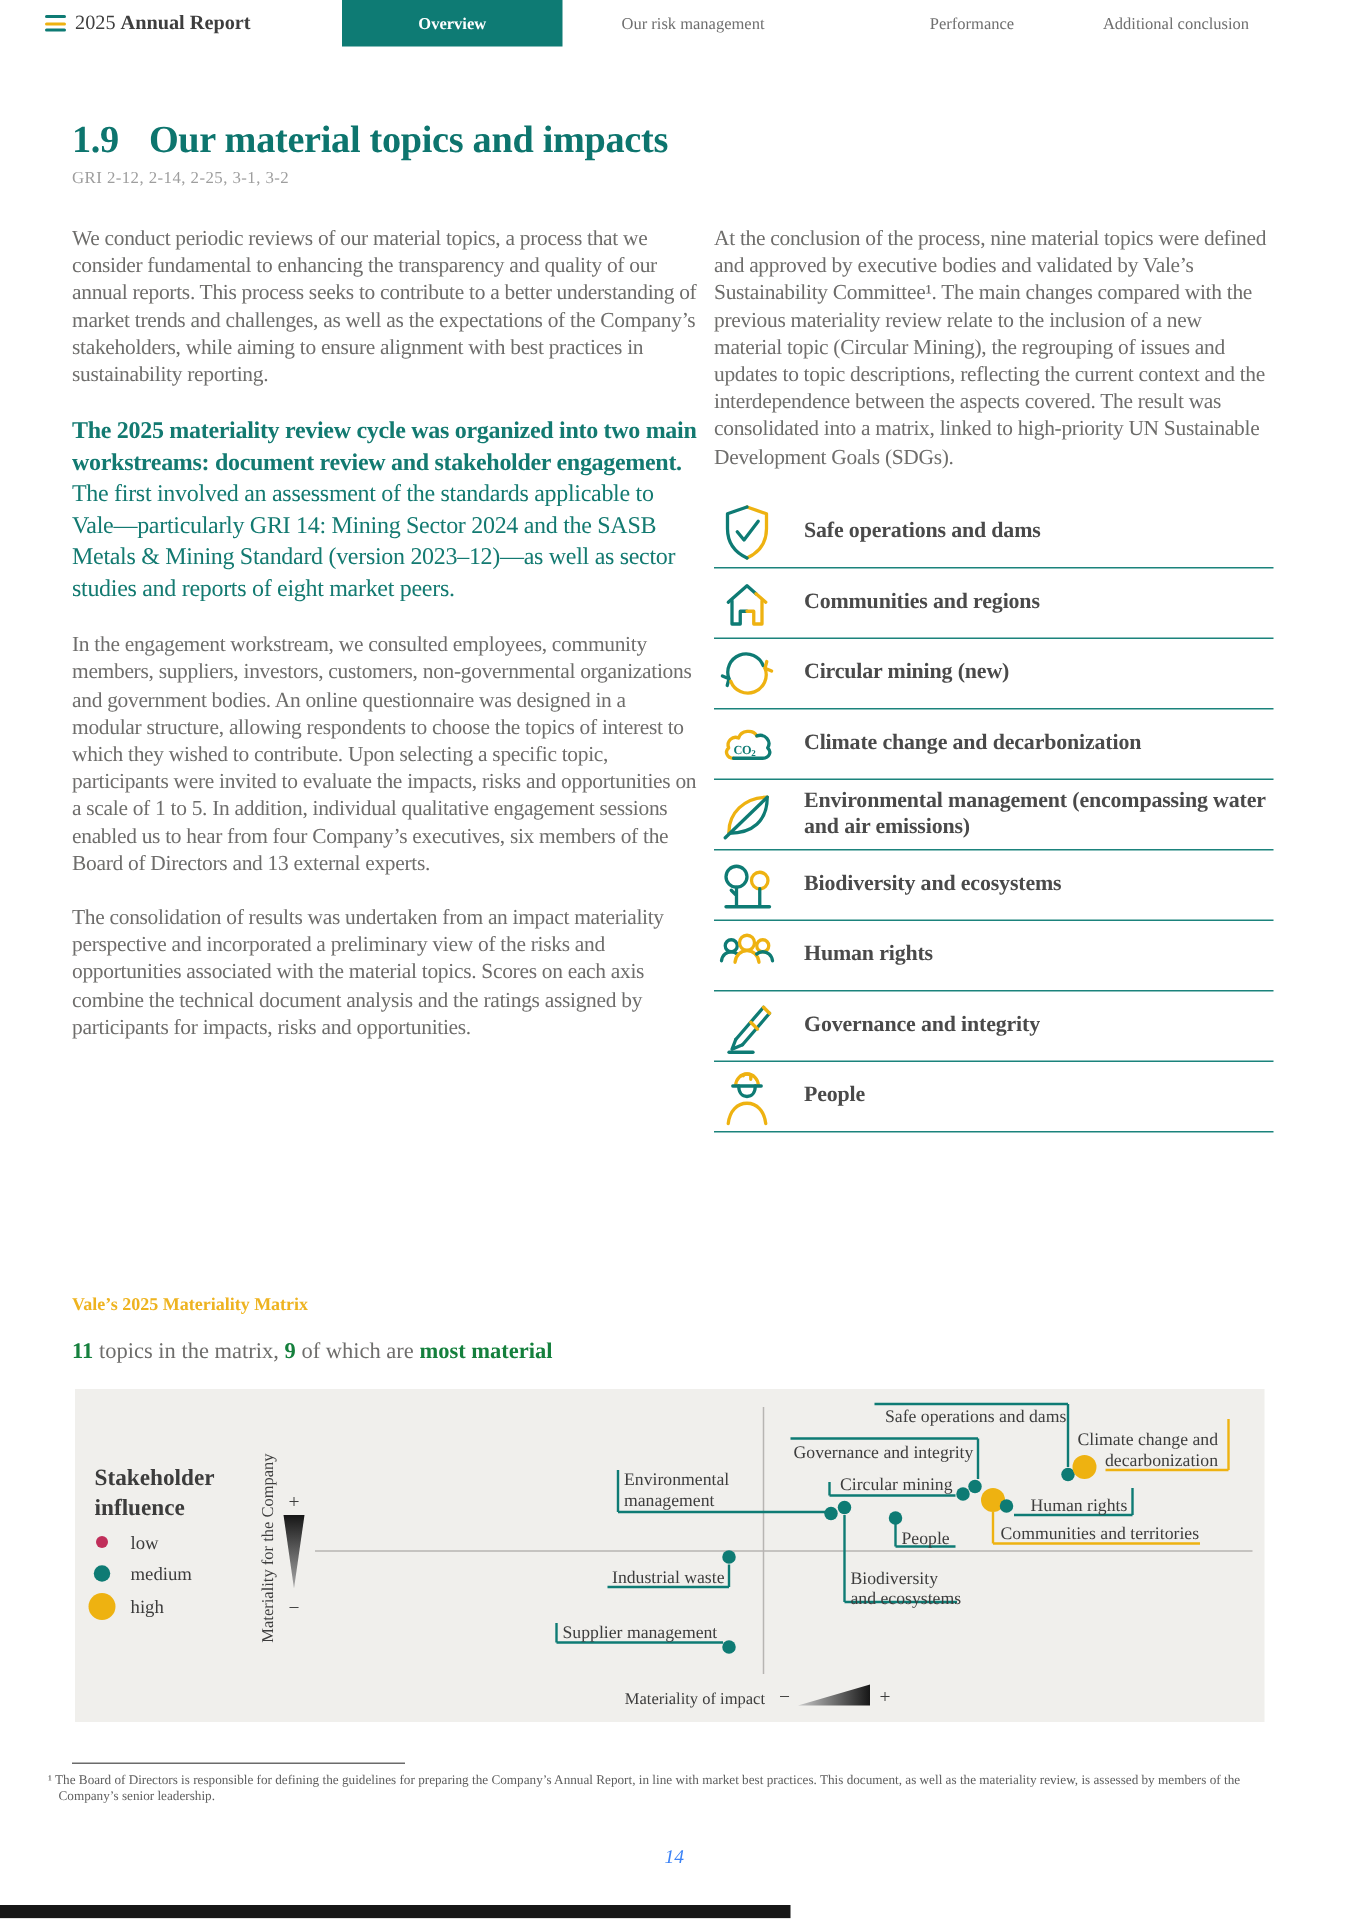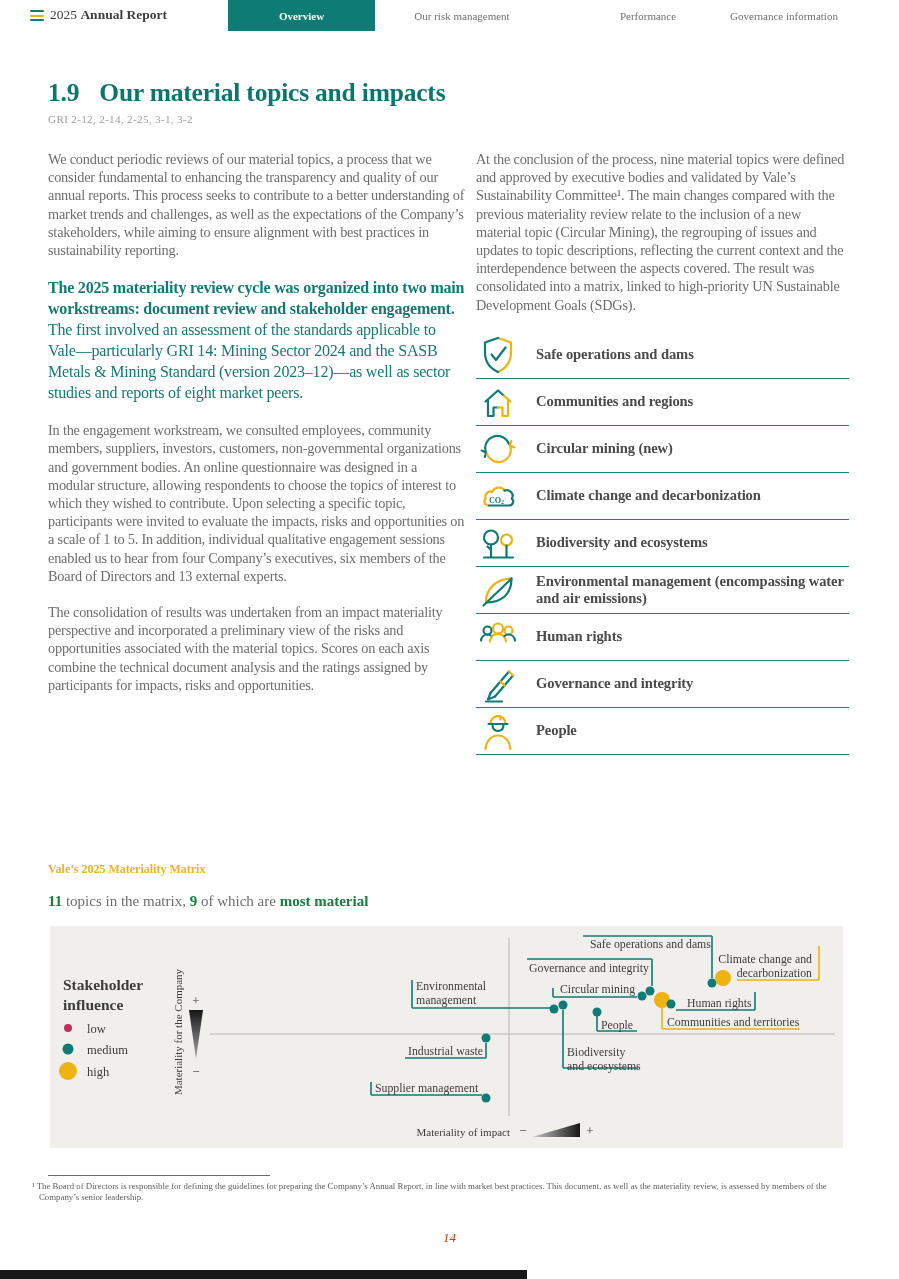--- a/index.html
+++ b/index.html
@@ -38,42 +38,42 @@
   
   .matrix-title{position:absolute;left:48px;top:862px;font-size:12px;font-weight:700;color:#eeb320;}
   .matrix-sub{position:absolute;left:48px;top:893px;font-size:15px;color:#6e6d6b;}
   .matrix-sub .bold{font-weight:700;color:#15803d;}
   .chart{position:absolute;left:50px;top:926px;width:793px;height:222px;background:#f0efec;}
   .chart svg{position:absolute;left:0;top:0;font-family:inherit;}
   
   .foot-rule{position:absolute;left:48px;top:1175px;width:222px;height:0;border-top:1px solid #6b6b6b;}
   .footnote{position:absolute;left:32px;top:1181px;width:806px;font-size:8.8px;line-height:10.6px;color:#5e5e5e;
             padding-left:7px;text-indent:-7px;}
-  .page-num{position:absolute;left:0;top:1230px;width:899px;text-align:center;font-size:13px;font-style:italic;color:#c2410c;}
+  .page-num{position:absolute;left:0;top:1230px;width:899px;text-align:center;font-size:13px;font-style:italic;color:#3b82f6;}
   .bottom-bar{position:absolute;left:0;top:1270px;width:527px;height:9px;background:#171717;}
 </style>
 </head>
 <body>
 
 <div class="page">
 
   <div class="nav">
     <div class="hamburger">
         <i></i>
         <i></i>
         <i></i>
       </div>
     <div class="nav-title">
       <span>2025</span>
       <span class="bold">Annual Report</span>
     </div>
     <div class="tab-active">Overview</div>
     <div class="tab" id="tab-1">Our risk management</div>
     <div class="tab" id="tab-2">Performance</div>
-    <div class="tab" id="tab-3">Governance information</div>
+    <div class="tab" id="tab-3">Additional conclusion</div>
   </div>
 
   <div class="heading">
     <span class="num">1.9</span><span>Our material topics and impacts</span>
   </div>
   <div class="gri">GRI 2-12, 2-14, 2-25, 3-1, 3-2</div>
 
   <div class="col-left">
     <p>We conduct periodic reviews of our material topics, a process that we consider fundamental to enhancing the transparency and quality of our annual reports. This process seeks to contribute to a better understanding of market trends and challenges, as well as the expectations of the Company’s stakeholders, while aiming to ensure alignment with best practices in sustainability reporting.</p>
     <p class="teal-para"><span class="bold">The 2025 materiality review cycle was organized into two main workstreams: document review and stakeholder engagement.</span><span> The first involved an assessment of the standards applicable to Vale—particularly GRI 14: Mining Sector 2024 and the SASB Metals &amp; Mining Standard (version 2023–12)—as well as sector studies and reports of eight market peers.</span></p>
@@ -122,37 +122,37 @@
               <path d="M13 31.5 C8.5 31.5 7 27 9.8 24.6 C8 20 12.5 16.2 16.4 18 C18 12.8 26 12 28.6 16.6" stroke="#eeb211" fill="none" stroke-width="2.2" stroke-linecap="round" stroke-linejoin="round"></path>
               <path d="M28.6 16.6 C34 14.8 38.5 20 35.8 24.6 C38.6 27 37 31.5 32.5 31.5 L13 31.5" stroke="#0e7b74" fill="none" stroke-width="2.2" stroke-linecap="round" stroke-linejoin="round"></path>
               <text x="13" y="28.7" font-size="8.2" font-weight="700" fill="#0e7b74">CO<tspan font-size="6" dy="1">2</tspan></text>
             </svg>
           </span>
           <span class="topic-label">Climate change and decarbonization</span>
         </div>
         <div class="topic-row">
           <span class="topic-icon">
             <svg viewBox="0 0 44 44">
+              <path d="M35.5 10.5 C35.5 26.5 25.5 34.5 10 34.5" stroke="#0e7b74" fill="none" stroke-width="2.2" stroke-linecap="round" stroke-linejoin="round"></path>
+              <path d="M10 34.5 C9.5 21.5 20 10.5 35.5 10.5" stroke="#eeb211" fill="none" stroke-width="2.2" stroke-linecap="round" stroke-linejoin="round"></path>
+              <path d="M7.5 37.5 L35.5 10.5" stroke="#0e7b74" fill="none" stroke-width="2.2" stroke-linecap="round" stroke-linejoin="round"></path>
+            </svg>
+          </span>
+          <span class="topic-label">Environmental management (encompassing water and air emissions)</span>
+        </div>
+        <div class="topic-row">
+          <span class="topic-icon">
+            <svg viewBox="0 0 44 44">
               <circle cx="15" cy="16.5" r="7" stroke="#0e7b74" fill="none" stroke-width="2.2" stroke-linecap="round" stroke-linejoin="round"></circle>
               <circle cx="30.5" cy="19" r="5.5" stroke="#eeb211" fill="none" stroke-width="2.2" stroke-linecap="round" stroke-linejoin="round"></circle>
               <path d="M15 23.5 V36 M15 29 L11.5 25.5 M30.5 24.5 V36" stroke="#0e7b74" fill="none" stroke-width="2.2" stroke-linecap="round" stroke-linejoin="round"></path>
               <path d="M8 36.5 H37" stroke="#0e7b74" fill="none" stroke-width="2.2" stroke-linecap="round" stroke-linejoin="round"></path>
             </svg>
           </span>
           <span class="topic-label">Biodiversity and ecosystems</span>
-        </div>
-        <div class="topic-row">
-          <span class="topic-icon">
-            <svg viewBox="0 0 44 44">
-              <path d="M35.5 10.5 C35.5 26.5 25.5 34.5 10 34.5" stroke="#0e7b74" fill="none" stroke-width="2.2" stroke-linecap="round" stroke-linejoin="round"></path>
-              <path d="M10 34.5 C9.5 21.5 20 10.5 35.5 10.5" stroke="#eeb211" fill="none" stroke-width="2.2" stroke-linecap="round" stroke-linejoin="round"></path>
-              <path d="M7.5 37.5 L35.5 10.5" stroke="#0e7b74" fill="none" stroke-width="2.2" stroke-linecap="round" stroke-linejoin="round"></path>
-            </svg>
-          </span>
-          <span class="topic-label">Environmental management (encompassing water and air emissions)</span>
         </div>
         <div class="topic-row">
           <span class="topic-icon">
             <svg viewBox="0 0 44 44">
               <circle cx="11.5" cy="15.5" r="4" stroke="#0e7b74" fill="none" stroke-width="2.2" stroke-linecap="round" stroke-linejoin="round"></circle>
               <circle cx="22" cy="13.5" r="5" stroke="#eeb211" fill="none" stroke-width="2.2" stroke-linecap="round" stroke-linejoin="round"></circle>
               <circle cx="32.5" cy="15.5" r="4" stroke="#eeb211" fill="none" stroke-width="2.2" stroke-linecap="round" stroke-linejoin="round"></circle>
               <path d="M5 25.5 C5.5 21.5 8.5 19.5 11.5 19.5 C13 19.5 14.5 20 15.5 21" stroke="#0e7b74" fill="none" stroke-width="2.2" stroke-linecap="round" stroke-linejoin="round"></path>
               <path d="M14 26.5 C14.5 21.5 18 18.8 22 18.8 C26 18.8 29.5 21.5 30 26.5" stroke="#eeb211" fill="none" stroke-width="2.2" stroke-linecap="round" stroke-linejoin="round"></path>
               <path d="M28.5 21 C29.5 20 31 19.5 32.5 19.5 C35.5 19.5 38.5 21.5 39 25.5" stroke="#0e7b74" fill="none" stroke-width="2.2" stroke-linecap="round" stroke-linejoin="round"></path>

